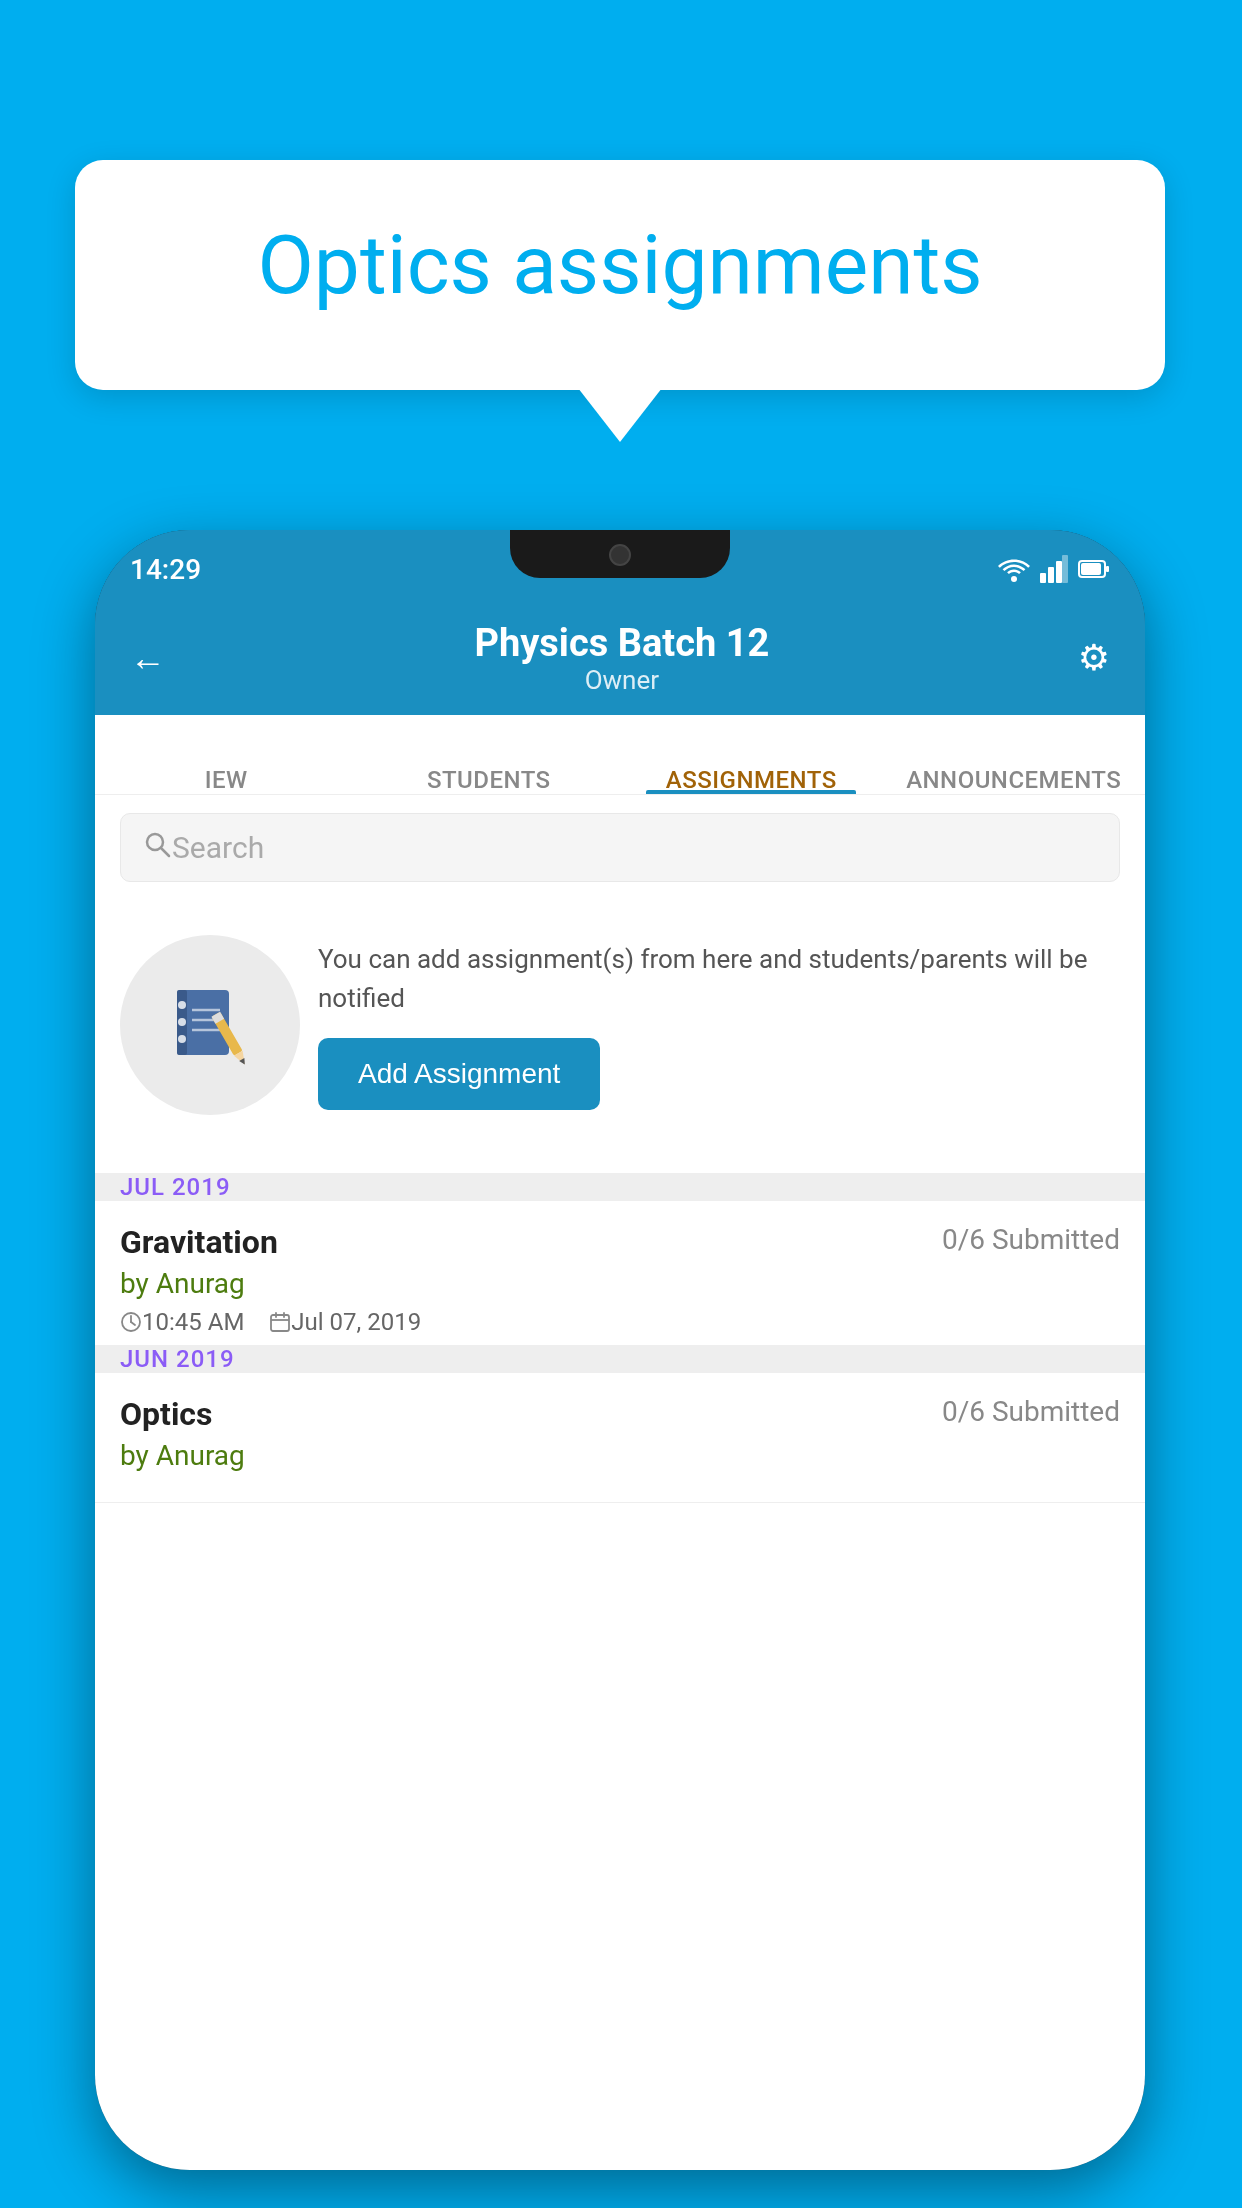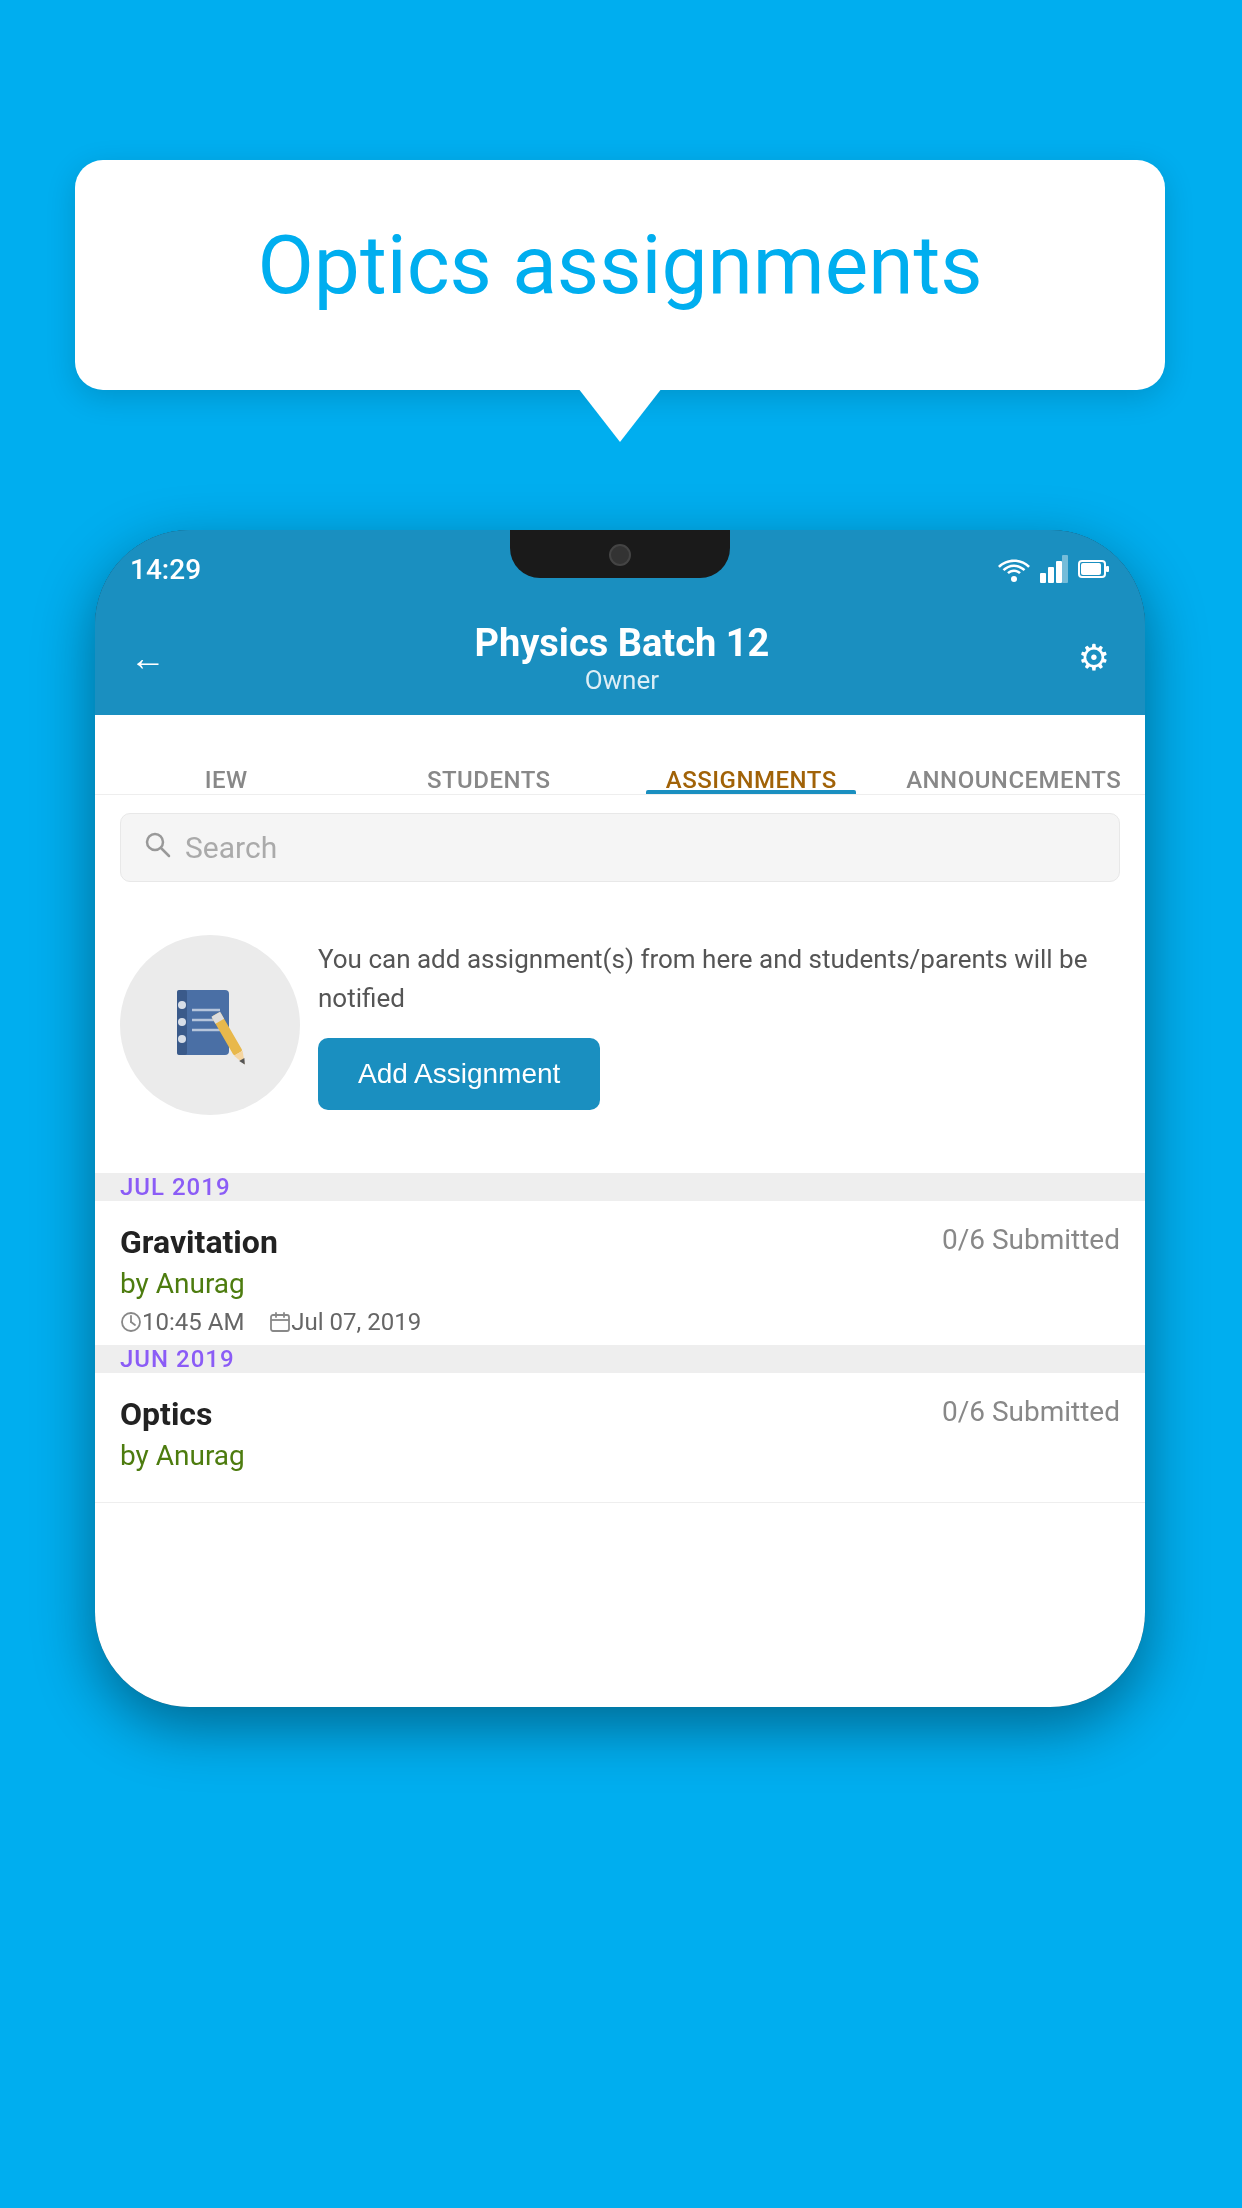--- a/index.html
+++ b/index.html
@@ -53,21 +53,21 @@
       text-align: center;
       font-weight: 300;
     }
 
     
     .phone-frame {
       position: absolute;
       top: 530px;
       left: 95px;
       width: 1050px;
-      height: 1177px;
+      height: 1640px;
       background: #1a1a1a;
       border-radius: 95px;
       box-shadow: 0 20px 60px rgba(0,0,0,0.4);
       overflow: hidden;
     }
 
     
     .phone-notch {
       position: absolute;
       top: 0;
@@ -225,21 +225,21 @@
       padding: 18px 25px;
       background: white;
     }
 
     .search-input-wrapper {
       background: #f5f5f5;
       border-radius: 10px;
       display: flex;
       align-items: center;
       padding: 16px 22px;
-      gap: 14px;
+      gap: 1px;
       border: 1px solid #e8e8e8;
     }
 
     .search-icon-el {
       color: #999;
       font-size: 30px;
     }
 
     .search-placeholder {
       color: #aaa;

